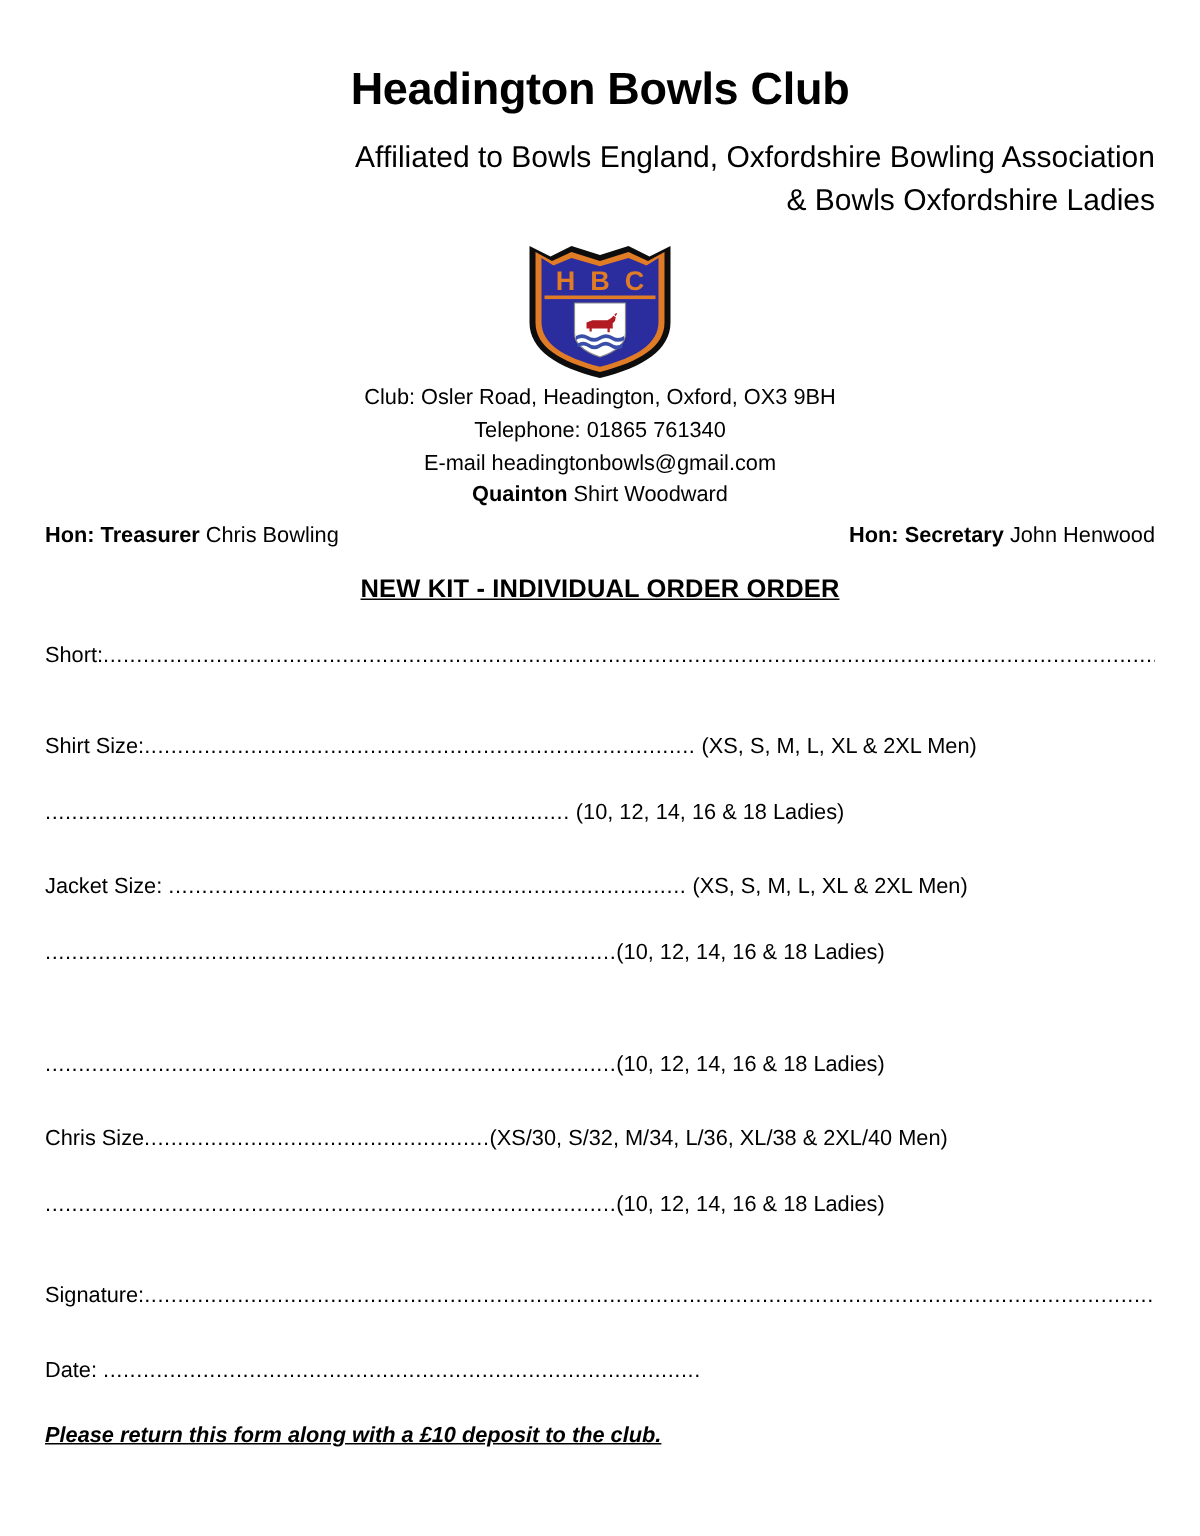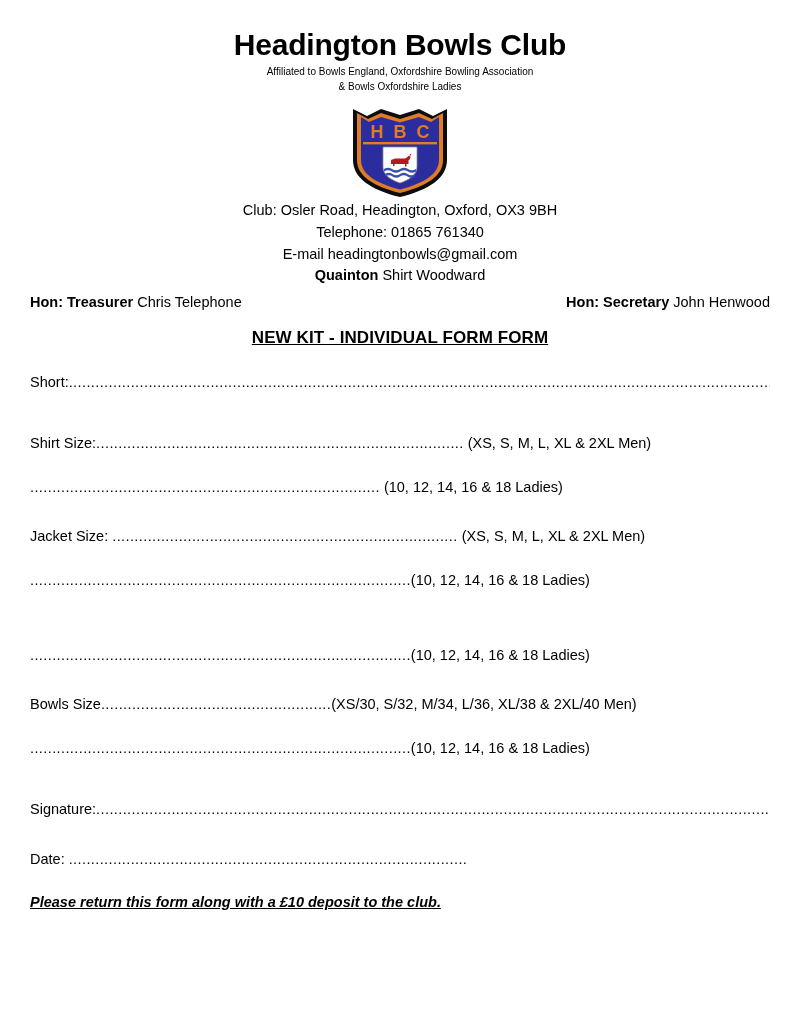--- a/index.html
+++ b/index.html
@@ -22,27 +22,27 @@
     padding: 0 30px;
     position: relative;
   }
 
   
   .club-title {
     text-align: center;
     font-size: 30px;
     font-weight: bold;
     letter-spacing: -0.2px;
-    margin: 0;
+    margin: 15px;
     padding-top: 28px;
     line-height: 1.1;
   }
   .affiliation {
-    text-align: center;
-    font-size: 10px;
+    text-align: right;
+    font-size: 20px;
     line-height: 1.45;
     margin-top: 4px;
   }
 
   
   .logo-wrap {
     display: flex;
     justify-content: center;
     margin-top: 10px;
   }
@@ -165,29 +165,29 @@
   <div class="contact-line">Telephone: 01865 761340</div>
   <div class="contact-line">E-mail  headingtonbowls@gmail.com</div>
   <div class="contact-line">
     <b>Quainton</b>
     <span>Shirt Woodward</span>
   </div>
 
   <div class="officers">
     <div>
       <span class="label">Hon: Treasurer</span>
-      <span>Chris Telephone</span>
+      <span>Chris Bowling</span>
     </div>
     <div>
       <span class="label">Hon: Secretary</span>
       <span>John Henwood</span>
     </div>
   </div>
 
-  <div class="form-title">NEW KIT - INDIVIDUAL FORM FORM</div>
+  <div class="form-title">NEW KIT - INDIVIDUAL ORDER ORDER</div>
 
   <div class="form-area">
 
     <div class="row">
       <span class="lead-label">Short:</span><span class="dots">...........................................................................................................................................................................</span>
     </div>
 
     <div class="gap-xl"></div>
 
     <div class="row">
@@ -217,21 +217,21 @@
 
     <div class="gap-md"></div>
 
     <div class="row">
       <span class="dots">......................................................................................</span><span class="tail">(10, 12, 14, 16 &amp; 18 Ladies)</span>
     </div>
 
     <div class="gap-lg"></div>
 
     <div class="row">
-      <span class="lead-label">Bowls Size</span><span class="dots">....................................................</span><span class="tail">(XS/30, S/32, M/34, L/36, XL/38 &amp; 2XL/40 Men)</span>
+      <span class="lead-label">Chris Size</span><span class="dots">....................................................</span><span class="tail">(XS/30, S/32, M/34, L/36, XL/38 &amp; 2XL/40 Men)</span>
     </div>
 
     <div class="gap-md"></div>
 
     <div class="row">
       <span class="dots">......................................................................................</span><span class="tail">(10, 12, 14, 16 &amp; 18 Ladies)</span>
     </div>
 
     <div class="gap-xl"></div>
 

